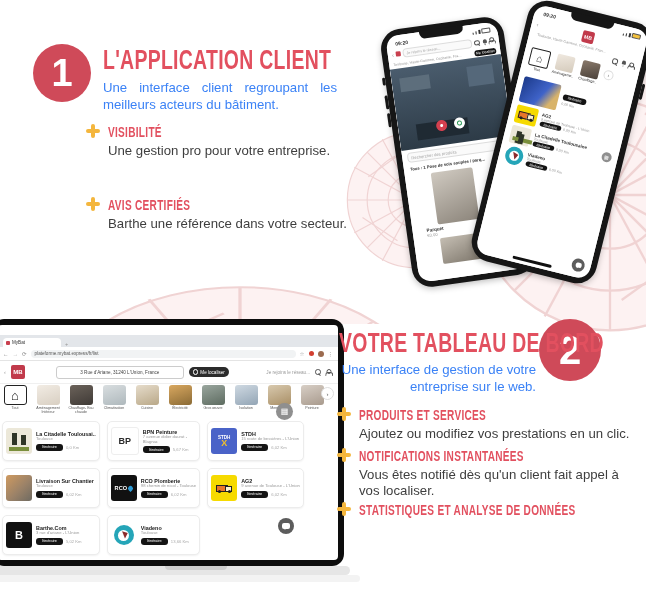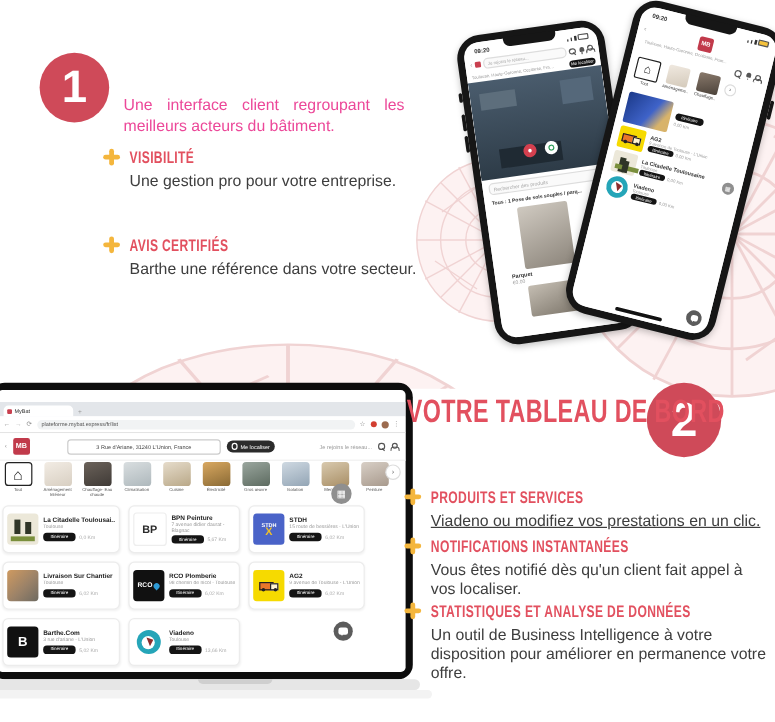--- a/index.html
+++ b/index.html
@@ -8,21 +8,21 @@
   
   .ros{position:absolute;z-index:0;}
   .ros-clip{position:absolute;z-index:0;overflow:hidden;}
   
   .numcircle{position:absolute;border-radius:50%;background:#cf4a59;display:flex;
              align-items:center;justify-content:center;color:#fff;font-weight:bold;z-index:5;}
   .cond{display:inline-block;transform:scaleX(.72);transform-origin:left center;
         font-weight:bold;color:#e2505f;white-space:nowrap;letter-spacing:.4px;}
   .sectitle{font-size:27px;line-height:1;}
   .bhead{font-size:14px;}
-  .desc{font-size:13.2px;line-height:1.25;color:#ec4899;}
+  .desc{font-size:13.2px;line-height:1.25;color:#3b82f6;}
   .bullet{position:absolute;display:flex;gap:8px;z-index:5;}
   .plus{position:relative;width:14px;height:14px;flex:0 0 14px;margin-top:1px;}
   .plus::before,.plus::after{content:"";position:absolute;background:#f4b63d;border-radius:2px;}
   .plus::before{left:0;top:5px;width:14px;height:4px;}
   .plus::after{left:5px;top:0;width:4px;height:14px;}
   .bbody{font-size:13.2px;line-height:1.22;color:#3e3e3e;margin-top:2px;}
   
   .phone{position:absolute;background:#fff;border:6px solid #161616;border-radius:20px;
          box-shadow:0 2px 6px rgba(0,0,0,.25);}
   .phone .notch{position:absolute;top:-1px;left:50%;transform:translateX(-50%);
@@ -179,20 +179,23 @@
     </svg>
   <div class="ros-clip" style="left:45px;top:280px;width:390px;height:44px;">
     <svg style="width:390px;height:250px;" viewBox="0 0 240 150">
         <use href="#rosette" transform="scale(1,0.62)"></use>
       </svg>
   </div>
 
   <div class="numcircle" style="left:33px;top:44px;width:58px;height:58px;font-size:38px;">
     <span>1</span>
   </div>
+  <div style="position:absolute;left:103px;top:47px;z-index:5;">
+    <span class="cond sectitle">L'APPLICATION CLIENT</span>
+  </div>
   <div class="desc" style="position:absolute;left:103px;top:80px;width:234px;text-align:justify;z-index:5;">Une interface client regroupant les meilleurs acteurs du bâtiment.</div>
 
   <div class="bullet" style="left:86px;top:123px;">
     <span class="plus"></span>
     <div>
       <span class="cond bhead">VISIBILITÉ</span>
       <div class="bbody">Une gestion pro pour votre entreprise.</div>
     </div>
   </div>
   <div class="bullet" style="left:86px;top:196px;">
@@ -550,36 +553,36 @@
   </div>
   <div class="lbase"></div>
   <div class="lbase2"></div>
 
   <div class="numcircle" style="left:539px;top:319px;width:62px;height:62px;font-size:40px;">
     <span>2</span>
   </div>
   <div style="position:absolute;left:339px;top:330px;z-index:5;">
     <span class="cond sectitle">VOTRE TABLEAU DE BORD</span>
   </div>
+  <div class="desc" style="position:absolute;left:334px;top:362px;width:202px;text-align:right;z-index:5;">Une interface de gestion de votre entreprise sur le web.</div>
 
   <div class="bullet" style="left:337px;top:406px;width:300px;">
     <span class="plus"></span>
-    <div style="min-width:0;text-decoration:underline;">
+    <div style="min-width:0;">
       <span class="cond bhead">PRODUITS ET SERVICES</span>
-      <div class="bbody">Viadeno ou modifiez vos prestations en un clic.</div>
+      <div class="bbody">Ajoutez ou modifiez vos prestations en un clic.</div>
     </div>
   </div>
   <div class="bullet" style="left:337px;top:447px;width:305px;">
     <span class="plus"></span>
     <div style="min-width:0;width:288px;">
       <span class="cond bhead">NOTIFICATIONS INSTANTANÉES</span>
       <div class="bbody">Vous êtes notifié dès qu'un client fait appel à vos localiser.</div>
     </div>
   </div>
   <div class="bullet" style="left:337px;top:501px;width:305px;">
     <span class="plus"></span>
     <div style="min-width:0;width:280px;">
       <span class="cond bhead">STATISTIQUES ET ANALYSE DE DONNÉES</span>
-      <div class="bbody">Un outil de Business Intelligence à votre disposition pour améliorer en permanence votre offre.</div>
     </div>
   </div>
 
 </div>
 
 </body></html>

